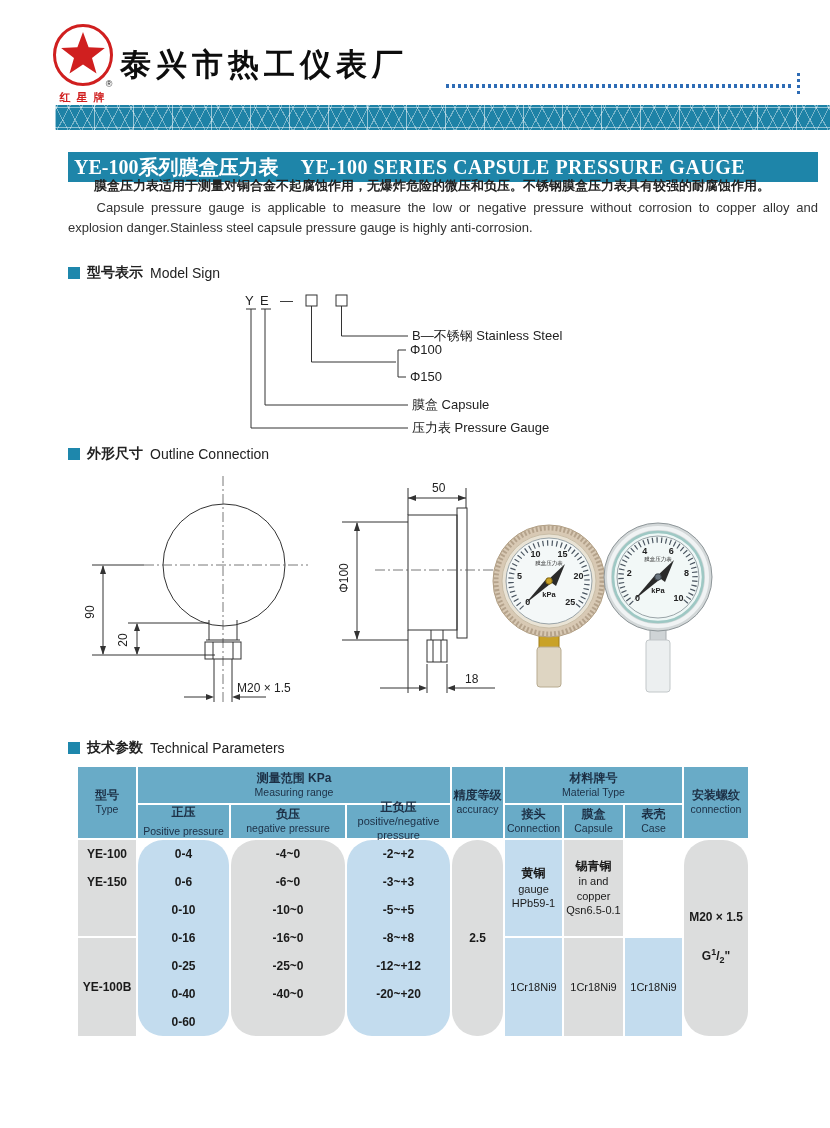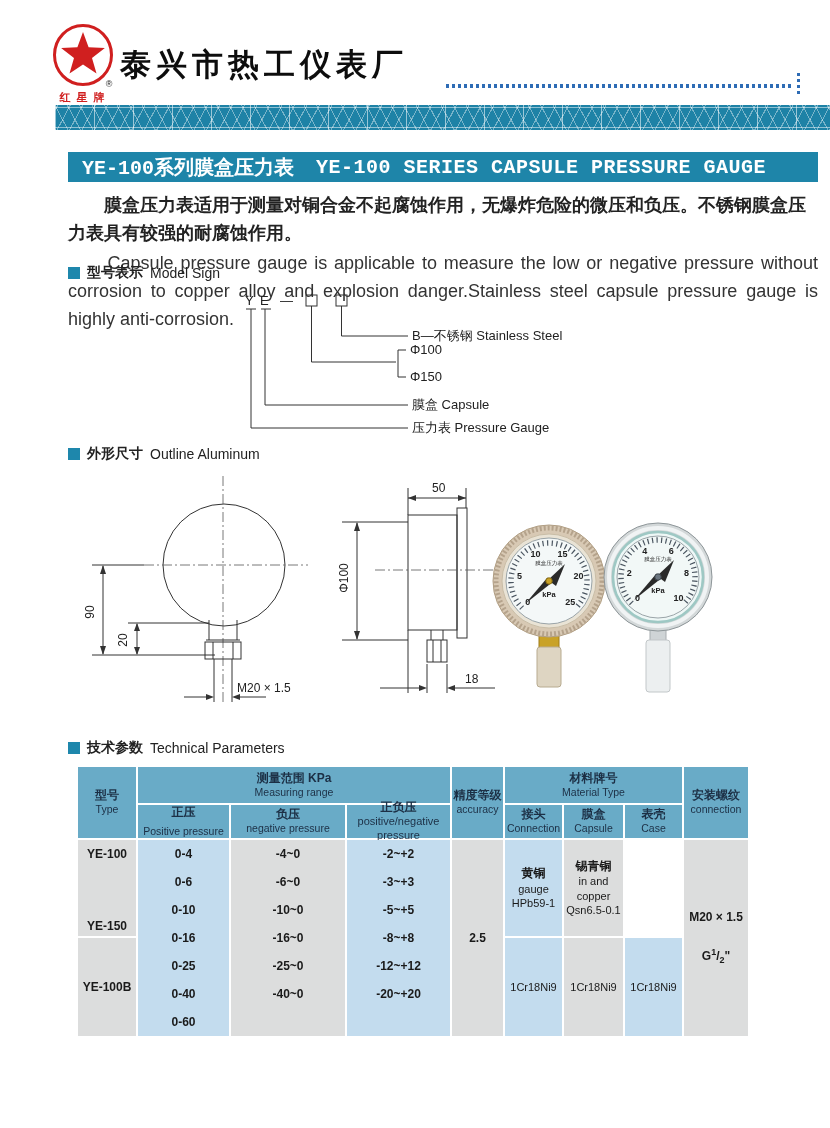--- a/index.html
+++ b/index.html
@@ -19,26 +19,26 @@
   #lattice-band{left:55px;top:105px;width:775px;height:25px;background-color:#1e82a6;
     background-image:
       linear-gradient(180deg,transparent 2px,rgba(255,255,255,.5) 2px,rgba(255,255,255,.5) 3px,
         transparent 3px,transparent 22px,rgba(255,255,255,.5) 22px,rgba(255,255,255,.5) 23px,transparent 23px),
       repeating-linear-gradient(90deg,rgba(255,255,255,.55) 0 1px,transparent 1px 39px),
       repeating-linear-gradient(62deg,rgba(255,255,255,.4) 0 1px,transparent 1px 11px),
       repeating-linear-gradient(-62deg,rgba(255,255,255,.4) 0 1px,transparent 1px 11px);}
 
   
   #title-bar{left:68px;top:152px;width:750px;height:30px;background:#1e85a9;color:#fff;
-    display:flex;align-items:center;font-family:Liberation Mono, monospace;font-weight:bold;
-    font-size:20px;padding-left:14px;box-sizing:border-box;white-space:nowrap;}
+    display:flex;align-items:center;font-family:Liberation Serif, serif;font-weight:bold;
+    font-size:20px;padding-left:6px;box-sizing:border-box;white-space:nowrap;}
   #title-bar .en{margin-left:22px;letter-spacing:.5px;text-align:right;}
 
   
-  #intro{left:68px;top:192px;width:750px;font-size:18px;line-height:1.55;color:#222;}
+  #intro{left:68px;top:176px;width:750px;font-size:13px;line-height:1.55;color:#222;}
   #intro .cn{text-indent:2em;font-weight:bold;margin:0 0 2px 0;}
   #intro .en{text-indent:2.2em;text-align:justify;margin:0;color:#333;}
 
   
   .section-heading{display:flex;align-items:center;gap:7px;font-size:14px;color:#222;white-space:nowrap;}
   .section-heading .sq{width:12px;height:12px;background:#1e87ac;flex:0 0 auto;}
   .section-heading .cn{font-weight:bold;}
   #heading-model{left:68px;top:264px;}
   #heading-outline{left:68px;top:445px;}
   #heading-params{left:68px;top:739px;}
@@ -66,21 +66,21 @@
   .vals{justify-content:flex-start !important;}
   .vals .v{height:28px;line-height:28px;font-weight:bold;font-size:12px;}
   .typ .v{height:28px;line-height:28px;font-weight:bold;}
   .mat{font-size:11px;line-height:1.3;}
   .mat .cn{font-weight:bold;font-size:12px;}
   .mat .grade{font-size:11px;}
   .thr{font-weight:bold;font-size:12px;line-height:1.2;gap:22px;}
   .thr sup{font-size:9px;} .thr sub{font-size:9px;}
   .acc{font-weight:bold;}
 
-  .r12{grid-row:1/3;} .r34{grid-row:3/5;}
+  .r12{grid-row:1/3;} .r34{grid-row:3/5;border-radius:25px;}
 </style>
 </head>
 <body>
 
 <div id="page">
 
   <div class="abs" style="left:52px;top:24px;width:64px;height:64px;">
     <svg width="64" height="64" viewBox="0 0 64 64">
       <ellipse cx="31" cy="31" rx="28.5" ry="29.5" fill="none" stroke="#d01f1f" stroke-width="3"></ellipse>
       <polygon points="31,8 25.4,23.3 9.1,23.9 22,33.9 17.5,49.6 31,40.5 44.5,49.6 40,33.9 52.9,23.9 36.6,23.3" fill="#d01f1f"></polygon>
@@ -129,21 +129,21 @@
       <text x="170" y="64" font-size="13">Φ100</text>
       <text x="170" y="91" font-size="13">Φ150</text>
       <text x="172" y="119" font-size="13">膜盒 Capsule</text>
       <text x="172" y="142" font-size="13">压力表 Pressure Gauge</text>
     </svg>
   </div>
 
   <div class="abs section-heading" id="heading-outline">
     <span class="sq"></span>
     <span class="cn">外形尺寸</span>
-    <span class="en">Outline Aluminum</span>
+    <span class="en">Outline Connection</span>
   </div>
 
   <div class="abs" style="left:80px;top:470px;">
     <svg width="430" height="235" viewBox="0 0 430 235">
 
       <circle cx="144" cy="95" r="61" class="ln" stroke-width="1.3"></circle>
       <line x1="143" y1="6" x2="143" y2="233" class="cl"></line>
       <line x1="64" y1="95" x2="228" y2="95" class="cl"></line>
       <line x1="12" y1="95" x2="64" y2="95" class="ln"></line>
       <line x1="12" y1="185" x2="135" y2="185" class="ln"></line>
@@ -302,21 +302,21 @@
     </div>
     <div class="th" style="grid-column:7;grid-row:2;">
       <div class="cn">膜盒</div>
       <div class="en">Capsule</div>
     </div>
     <div class="th" style="grid-column:8;grid-row:2;">
       <div class="cn">表壳</div>
       <div class="en">Case</div>
     </div>
 
-    <div class="td gray typ vals" style="grid-column:1;grid-row:3;gap:44px;">
+    <div class="td gray typ vals" style="grid-column:1;grid-row:3;">
       <div class="v">YE-100</div>
       <div class="v">YE-150</div>
     </div>
     <div class="td gray" style="grid-column:1;grid-row:4;font-weight:bold;">
       <div>YE-100B</div>
     </div>
 
     <div class="td blue vals r34" style="grid-column:2;">
       <div class="v">0-4</div>
       <div class="v">0-6</div>

